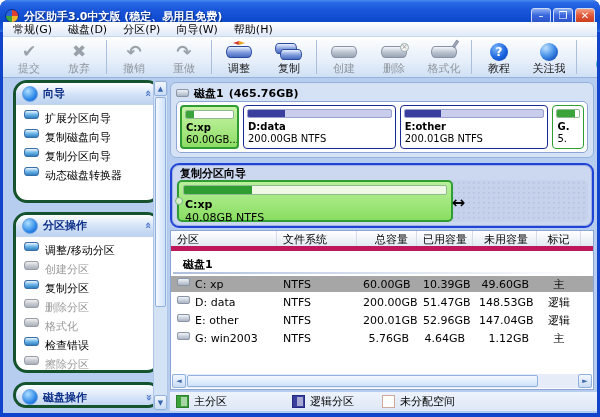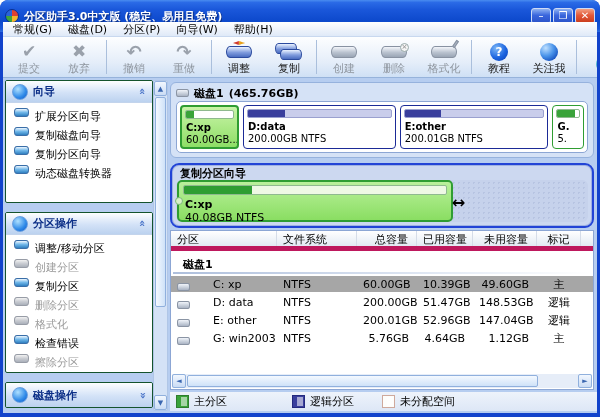--- a/index.html
+++ b/index.html
@@ -55,22 +55,22 @@
   .format-handle { position:absolute; right:-1px; top:-7px; width:3px; height:8px; background:#aab4c2;
     border:1px solid #8892a2; transform:rotate(35deg); }
   .circle-icon { width:18px; height:18px; border-radius:50%;
     background:radial-gradient(circle at 35% 30%, #7db8f7, #1b64e0 55%, #0a3cb0);
     color:#fff; font-weight:bold; display:flex; align-items:center; justify-content:center; font-size:12px; }
   .globe-icon { background:radial-gradient(circle at 32% 28%, #bfe0ff, #4a94ea 45%, #0d47ba 85%); }
   .clip-icon { width:16px; height:16px; border-radius:50%;
     background:radial-gradient(circle at 35% 30%, #a8e8e0, #2a9ac8 60%, #0a5a98); }
 
   
-  .sidebar-panel { position:absolute; left:2px; width:148px; background:#fff;
-    border:1px solid #14532d; border-radius:2px; overflow:hidden; }
+  .sidebar-panel { position:absolute; left:10px; width:148px; background:#fff;
+    border:3px solid #14532d; border-radius:14px; overflow:hidden; }
   .shead { height:22px; display:flex; align-items:center; gap:5px; padding:0 6px;
     background:linear-gradient(180deg,#fdfeff,#d3e2f7 55%,#bcd2ef);
     color:#0c2f87; font-weight:bold; border-bottom:1px solid #c3d4ec; }
   .shicon { width:16px; height:16px; border-radius:50%; flex:none;
     background:radial-gradient(circle at 35% 30%, #aee0ff, #2f8ae8 60%, #0f55c8); border:1px solid #6aa0e0; }
   .chev { margin-left:auto; color:#4a74c8; font-weight:bold; font-size:11px; display:inline-block; }
   .chev.up { transform:rotate(90deg); } .chev.down { transform:rotate(-90deg); }
   .sitem { display:flex; align-items:center; gap:6px; padding:3px 4px 3px 8px; height:19px; }
   .sitem .slabel { white-space:nowrap; overflow:hidden;margin-top:8px; }
   .sitem.disabled .slabel { color:#9b9b9b; }
@@ -140,21 +140,21 @@
     border-right:1px solid #d5dce8; padding:1px 6px; white-space:nowrap; overflow:hidden; }
   .thcell.num { text-align:right; padding-right:8px; }
   .thcell.ctr { text-align:center; }
   .tgroup { font-weight:bold; padding:6px 0 2px 12px; position:relative; }
   .tgroup::after { content:""; position:absolute; left:2px; right:2px; bottom:0; height:2px;
     background:linear-gradient(90deg,#aebfdc,#e8eef7 70%,#ffffff); }
   .trow { display:grid; grid-template-columns:106px 80px 60px 56px 64px 44px 1fr; height:16px;
     align-items:center; margin-top:2px; }
   .trow.selected { background:#a6a6a6; }
   .tcell { padding:0 6px; white-space:nowrap; overflow:hidden; }
-  .tcell.first { display:flex; align-items:flex-end; gap:23px; }
+  .tcell.first { display:flex; align-items:flex-start; gap:5px; }
   .tcell.num { text-align:right; padding-right:8px; }
   .tcell.ctr { text-align:center; }
 
   .hscroll { position:absolute; left:1px; right:1px; bottom:1px; height:14px; background:#e6edf8; }
   .hbtn { position:absolute; top:0; width:14px; height:14px; text-align:center; font-size:7px; line-height:13px;
     color:#3a66b0; background:linear-gradient(180deg,#f2f7fe,#cadcf5); border:1px solid #90b0dd; border-radius:2px; }
   .hbtn.left { left:0; } .hbtn.right { right:0; }
   .hthumb { position:absolute; top:1px; left:15px; right:54px; height:12px;
     background:linear-gradient(180deg,#f4f9ff,#cfe2f8); border:1px solid #90b0dd; border-radius:2px; }
 

